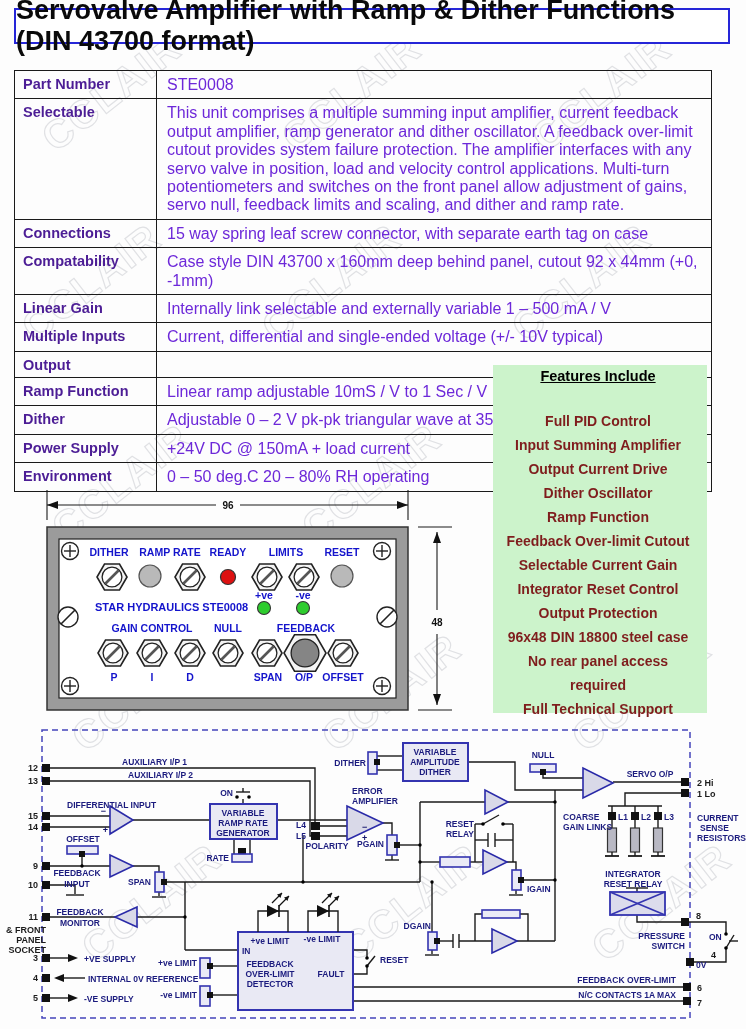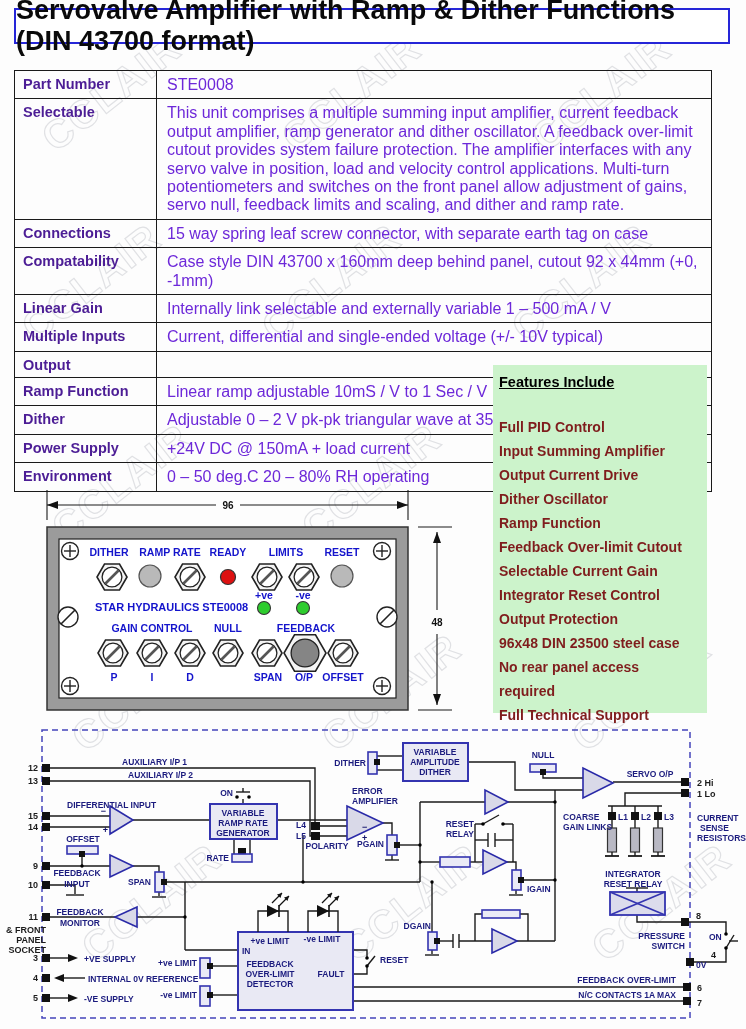--- a/index.html
+++ b/index.html
@@ -11,21 +11,21 @@
   .title-box{position:absolute;left:14px;top:8px;width:712px;height:32px;border:2px solid #2626d8;
        display:flex;align-items:center;justify-content:center;font-size:27px;font-weight:700;
        color:#0a0a0a;background:#fff;z-index:1}
   .spec{position:absolute;left:14px;top:70px;width:696px;border:1.5px solid #1a1a1a;z-index:1;background:transparent}
   .spec-row{display:grid;grid-template-columns:142px 1fr}
   .spec-row + .spec-row{border-top:1.5px solid #1a1a1a}
   .spec-label{border-right:1.5px solid #1a1a1a;font-weight:700;font-size:14.5px;color:#4c1d95;
        padding:5px 4px 4px 8px;background:transparent}
   .spec-value{font-size:16px;line-height:18.4px;color:#6d28d9;padding:5px 8px 4px 10px}
   .features{position:absolute;left:493px;top:365px;width:214px;height:348px;background:#ccf3cb;
-       text-align:left;box-sizing:border-box;padding:9px 10px 0 6px;z-index:2}
+       text-align:center;box-sizing:border-box;padding:3px 10px 0 6px;z-index:2}
   .features-heading{font-size:14.5px;font-weight:700;color:#000;text-decoration:underline;margin:0 0 25px 0}
   .feature-item{font-size:14px;font-weight:700;color:#7f1d1d;line-height:24px}
   svg{position:absolute;left:0;top:480px;z-index:1}
   .dlab{font:700 8.5px "Liberation Sans",sans-serif;fill:#1b1b7e}
   .dsign{font:700 9px "Liberation Sans",sans-serif;fill:#14146a}
   .tnum{font:700 9px "Liberation Sans",sans-serif;fill:#1c1c1c}
   .plab{font:700 10.5px "Liberation Sans",sans-serif;fill:#1414cc}
   .pbrand{font:700 11px "Liberation Sans",sans-serif;fill:#1414cc}
   .dim{font:700 10px "Liberation Sans",sans-serif;fill:#111}
   .wire{stroke:#1a1a1a;stroke-width:1.4;fill:none}
@@ -110,21 +110,21 @@
   <div id="features-list">
       <div class="feature-item">Full PID Control</div>
       <div class="feature-item">Input Summing Amplifier</div>
       <div class="feature-item">Output Current Drive</div>
       <div class="feature-item">Dither Oscillator</div>
       <div class="feature-item">Ramp Function</div>
       <div class="feature-item">Feedback Over-limit Cutout</div>
       <div class="feature-item">Selectable Current Gain</div>
       <div class="feature-item">Integrator Reset Control</div>
       <div class="feature-item">Output Protection</div>
-      <div class="feature-item">96x48 DIN 23500 steel case</div>
+      <div class="feature-item">96x48 DIN 18800 steel case</div>
       <div class="feature-item">No rear panel access required</div>
       <div class="feature-item">Full Technical Support</div>
     </div>
 </div>
 
 <svg width="746" height="549" viewBox="0 480 746 549">
 
   <g>
 
     <g>

